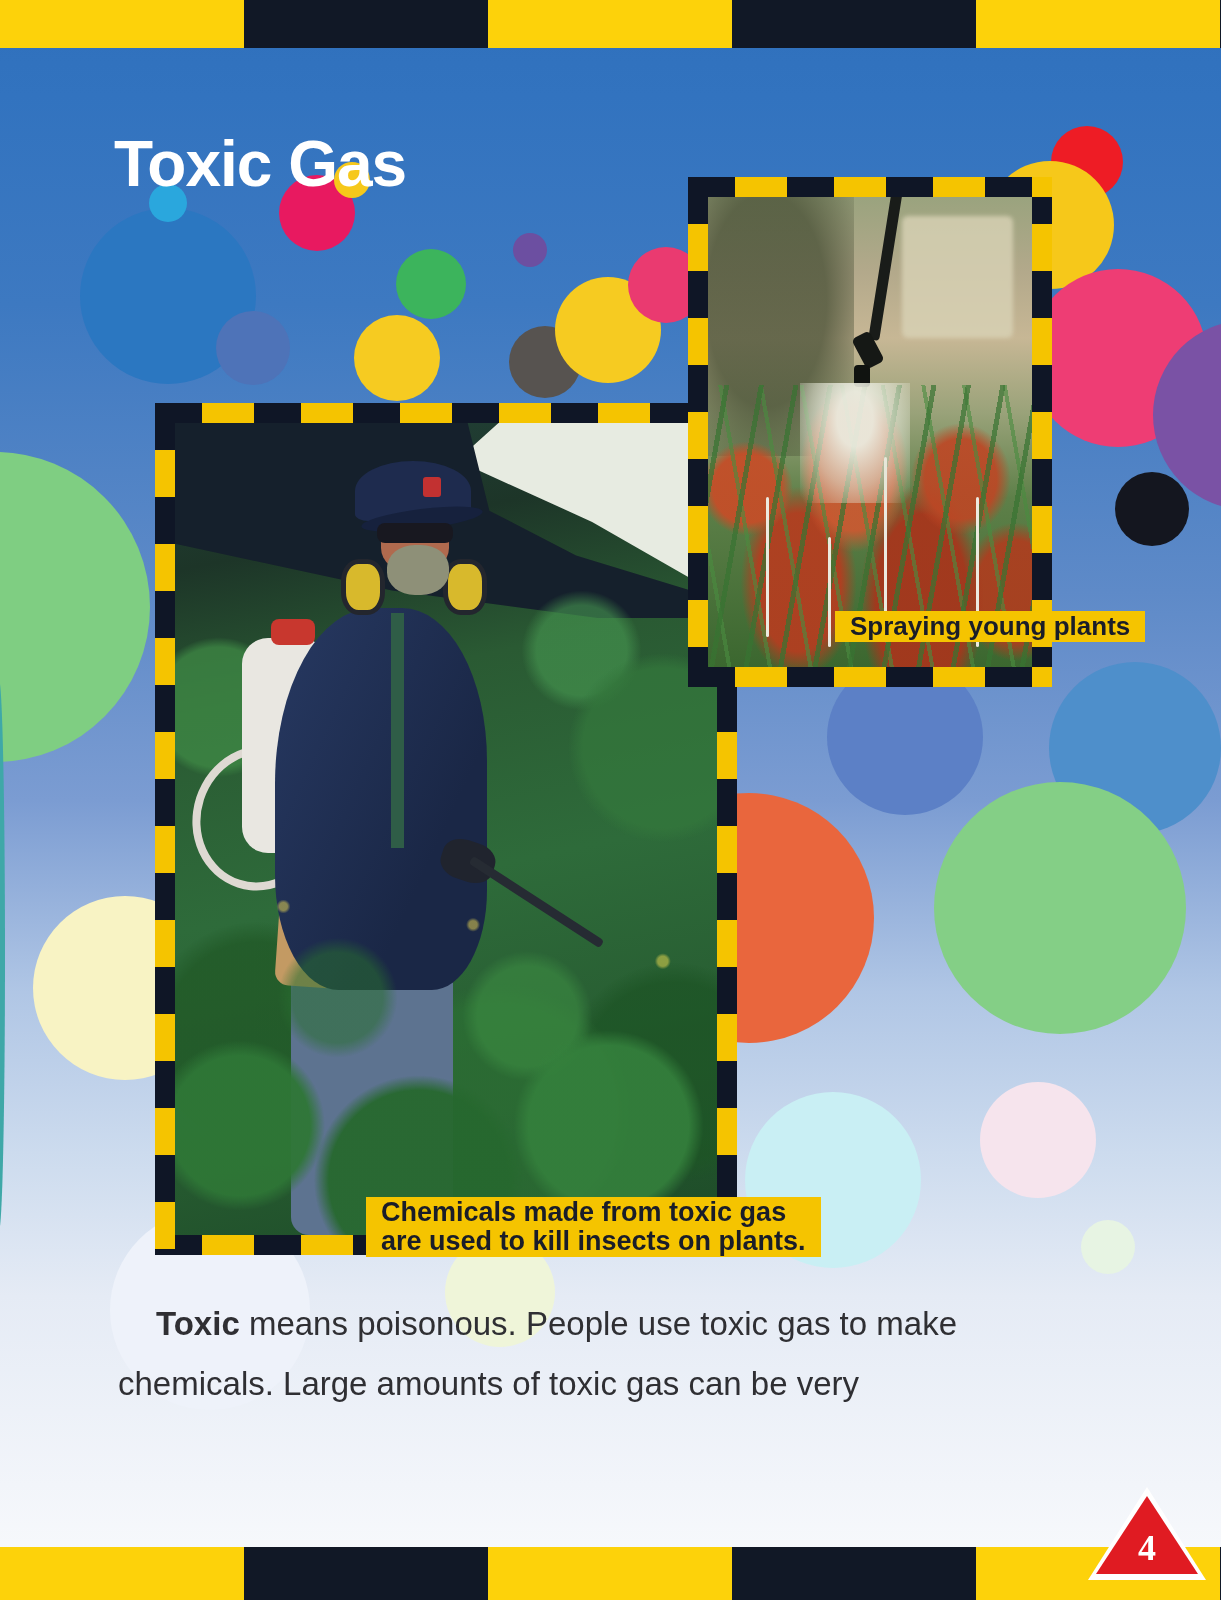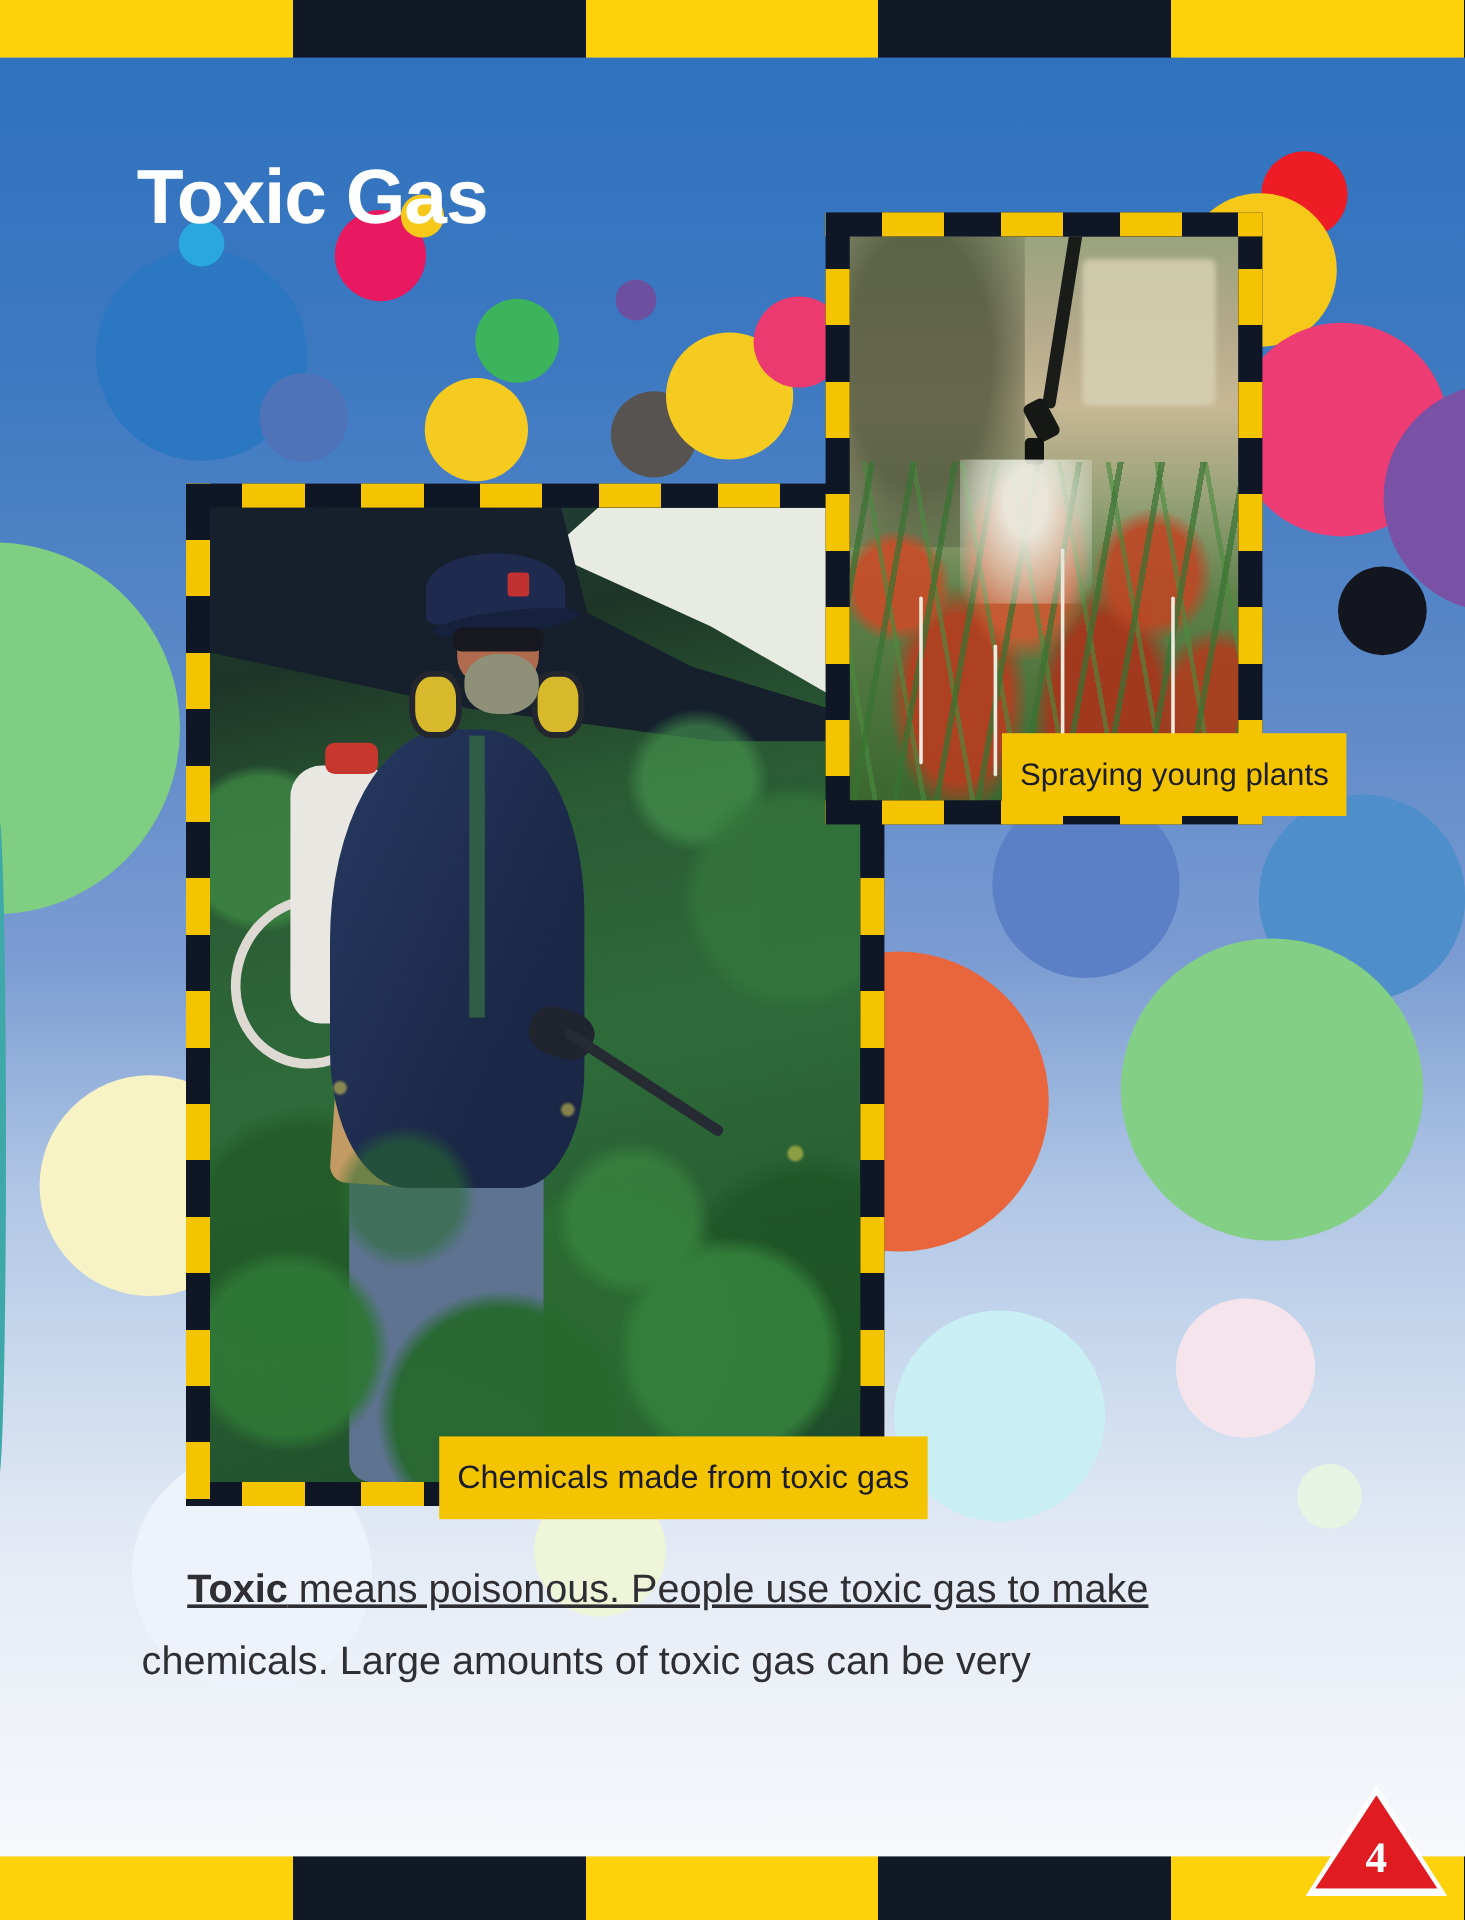--- a/index.html
+++ b/index.html
@@ -109,29 +109,29 @@
     radial-gradient(ellipse at 28% 82%,rgba(178,62,32,.95) 0 42px,transparent 58px),
     radial-gradient(ellipse at 66% 86%,rgba(166,54,28,.95) 0 46px,transparent 62px),
     radial-gradient(ellipse at 95% 84%,rgba(176,60,30,.9) 0 40px,transparent 54px);}
   .s-grass{position:absolute;left:0;top:40%;width:100%;height:60%;opacity:.95;background-image:
     repeating-linear-gradient(100deg,transparent 0 16px,rgba(56,116,50,.75) 16px 21px,transparent 21px 34px),
     repeating-linear-gradient(80deg,transparent 0 19px,rgba(74,140,64,.65) 19px 23px,transparent 23px 40px);}
   .s-stick{position:absolute;width:3px;background:#eceadf;border-radius:2px;}
 
   
   .caption{position:absolute;z-index:4;background:#f5c400;color:#1a1d29;
-    font-weight:normal;font-size:26px;line-height:29px;padding:20px 15px;white-space:nowrap;}
+    font-weight:bold;font-size:26px;line-height:29px;padding:1px 15px;white-space:nowrap;}
   #caption-small{left:835px;top:611px;}
   #caption-main{left:366px;top:1164px;font-size:27px;margin-top:33px;}
 
   
   #body-text{position:absolute;left:118px;top:1294px;width:990px;z-index:4;
     font-size:33px;line-height:60px;color:#2f2f33;}
   #body-text .lead{font-weight:bold;}
-  #body-text .first{padding-left:38px;text-decoration:underline;}
+  #body-text .first{padding-left:38px;}
 
   
   #page-triangle{position:absolute;left:1088px;top:1487px;width:118px;height:93px;z-index:6;}
   .tri-outer{position:absolute;inset:0;background:#ffffff;
     clip-path:polygon(50% 0,100% 100%,0 100%);}
   .tri-inner{position:absolute;left:8px;top:9px;width:102px;height:78px;background:#e01b22;
     clip-path:polygon(50% 0,100% 100%,0 100%);}
   .tri-num{position:absolute;left:0;top:40px;width:118px;text-align:center;
     font-family:"Liberation Serif","DejaVu Serif",serif;font-weight:bold;font-size:36px;color:#ffffff;}
 </style>
@@ -228,20 +228,21 @@
     <div class="haz-strip haz-v haz-left"></div>
     <div class="haz-strip haz-v haz-right"></div>
     <div class="haz-strip haz-h haz-top"></div>
     <div class="haz-strip haz-h haz-bottom"></div>
   </div>
 
   <div id="caption-small" class="caption">Spraying young plants</div>
 
   <div id="caption-main" class="caption">
     <div>Chemicals made from toxic gas</div>
+    <div>are used to kill insects on plants.</div>
   </div>
 
   <div id="body-text">
     <div class="first"><span class="lead">Toxic</span><span> means poisonous. People use toxic gas to make</span></div>
     <div>chemicals. Large amounts of toxic gas can be very</div>
   </div>
 
   <div id="bottom-bar" class="haz-bar"></div>
 
   <div id="page-triangle">

